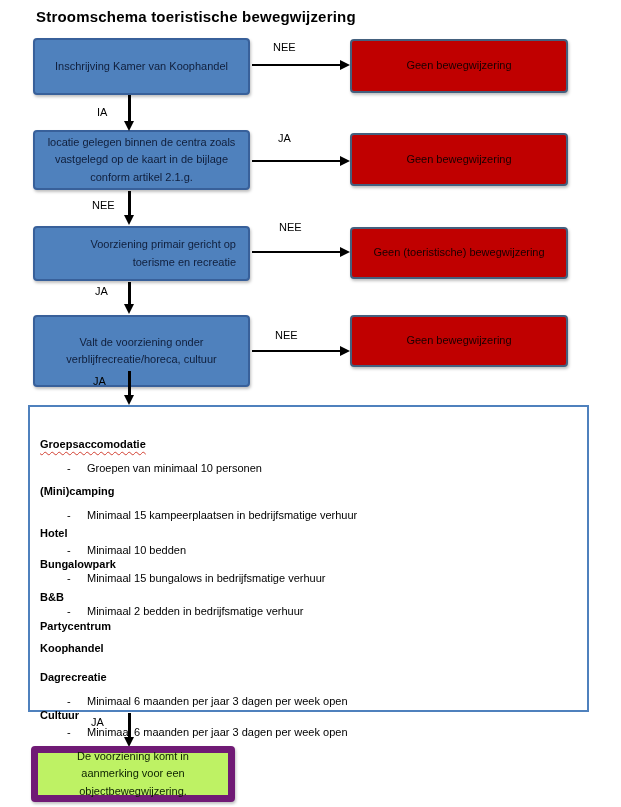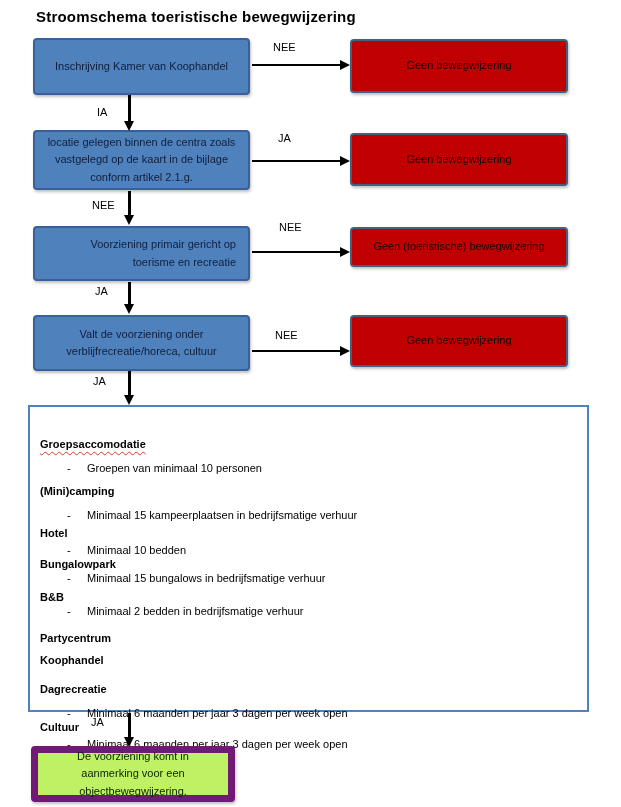--- a/index.html
+++ b/index.html
@@ -17,25 +17,25 @@
     text-align:center;font-size:11px;line-height:1.55;padding:4px 12px;box-sizing:border-box;
     box-shadow:1px 2px 3px rgba(0,0,0,.25);
   }
   .blue{background:#4f81bd;border:2px solid #38609a;color:#101f3c;}
   .red{background:#c00000;border:2px solid #44607e;color:#1a0000;}
   .green{background:#bef264;border:7px solid #701a75;color:#0c2200;}
   .d{left:33px;width:217px;}
   .d0{top:38px;height:57px;}
   .d1{top:130px;height:60px;}
   .d2{top:226px;height:55px;text-align:right;}
-  .d3{top:315px;height:56px;}
+  .d3{top:315px;height:72px;}
   .r{left:350px;width:218px;}
   .r0{top:39px;height:54px;}
   .r1{top:133px;height:53px;}
-  .r2{top:227px;height:40px;}
+  .r2{top:227px;height:52px;}
   .r3{top:315px;height:52px;}
   .final{left:31px;top:746px;width:204px;height:56px;}
   
   .harrow{position:absolute;left:252px;width:88px;height:2px;background:#000;}
   .harrow::after{
     content:'';position:absolute;right:-10px;top:-4px;width:0;height:0;
     border-left:10px solid #000;border-top:5px solid transparent;border-bottom:5px solid transparent;
   }
   .a0{top:64px;}.a1{top:160px;}.a2{top:251px;}.a3{top:350px;}
   .varrow{position:absolute;left:128px;width:3px;background:#000;}
@@ -145,21 +145,21 @@
     <div class="crit-h">Bungalowpark</div>
     <div class="crit-i">
       <span class="dash">-</span>
       <span>Minimaal 15 bungalows in bedrijfsmatige verhuur</span>
     </div>
     <div class="crit-h" style="margin-top:5px">B&amp;B</div>
     <div class="crit-i">
       <span class="dash">-</span>
       <span>Minimaal 2 bedden in bedrijfsmatige verhuur</span>
     </div>
-    <div class="crit-h" style="margin-top:13px">Partycentrum</div>
+    <div class="crit-h" style="margin-top:1px">Partycentrum</div>
     <div class="crit-h" style="margin-top:8px">Koophandel</div>
     <div class="crit-h" style="margin-top:15px">Dagrecreatie</div>
     <div class="crit-i" style="margin-top:10px">
       <span class="dash">-</span>
       <span>Minimaal 6 maanden per jaar 3 dagen per week open</span>
     </div>
     <div class="crit-h">Cultuur</div>
     <div class="crit-i" style="margin-top:3px">
       <span class="dash">-</span>
       <span>Minimaal 6 maanden per jaar 3 dagen per week open</span>

